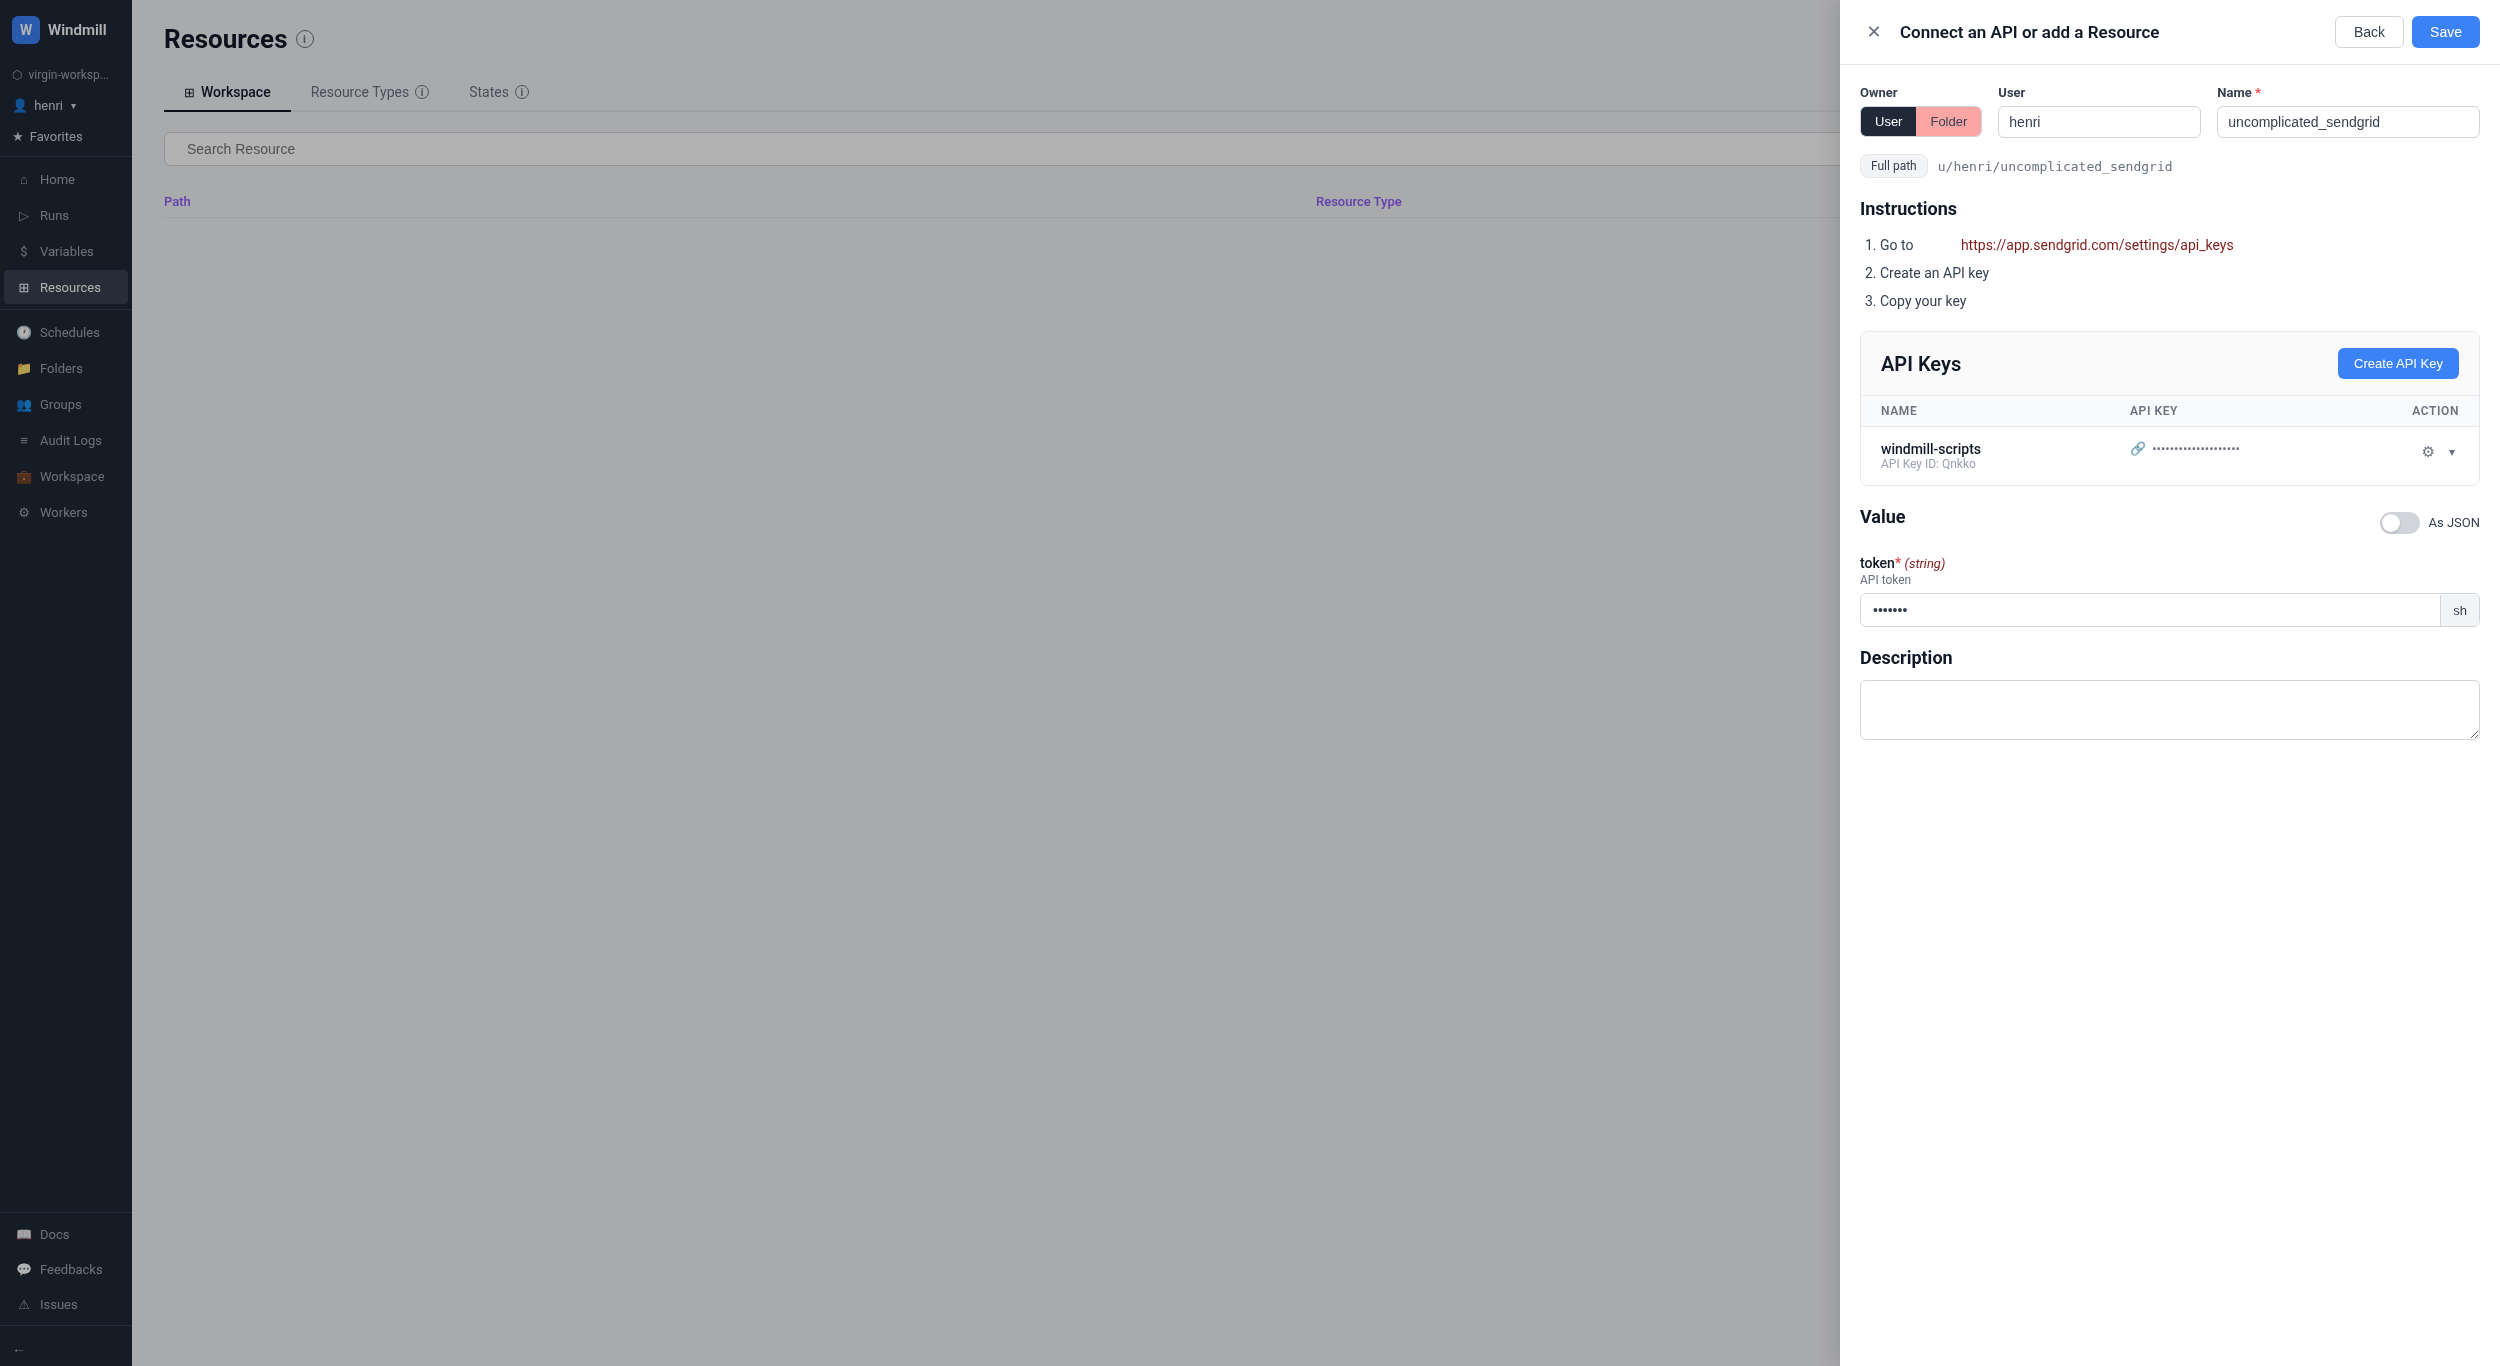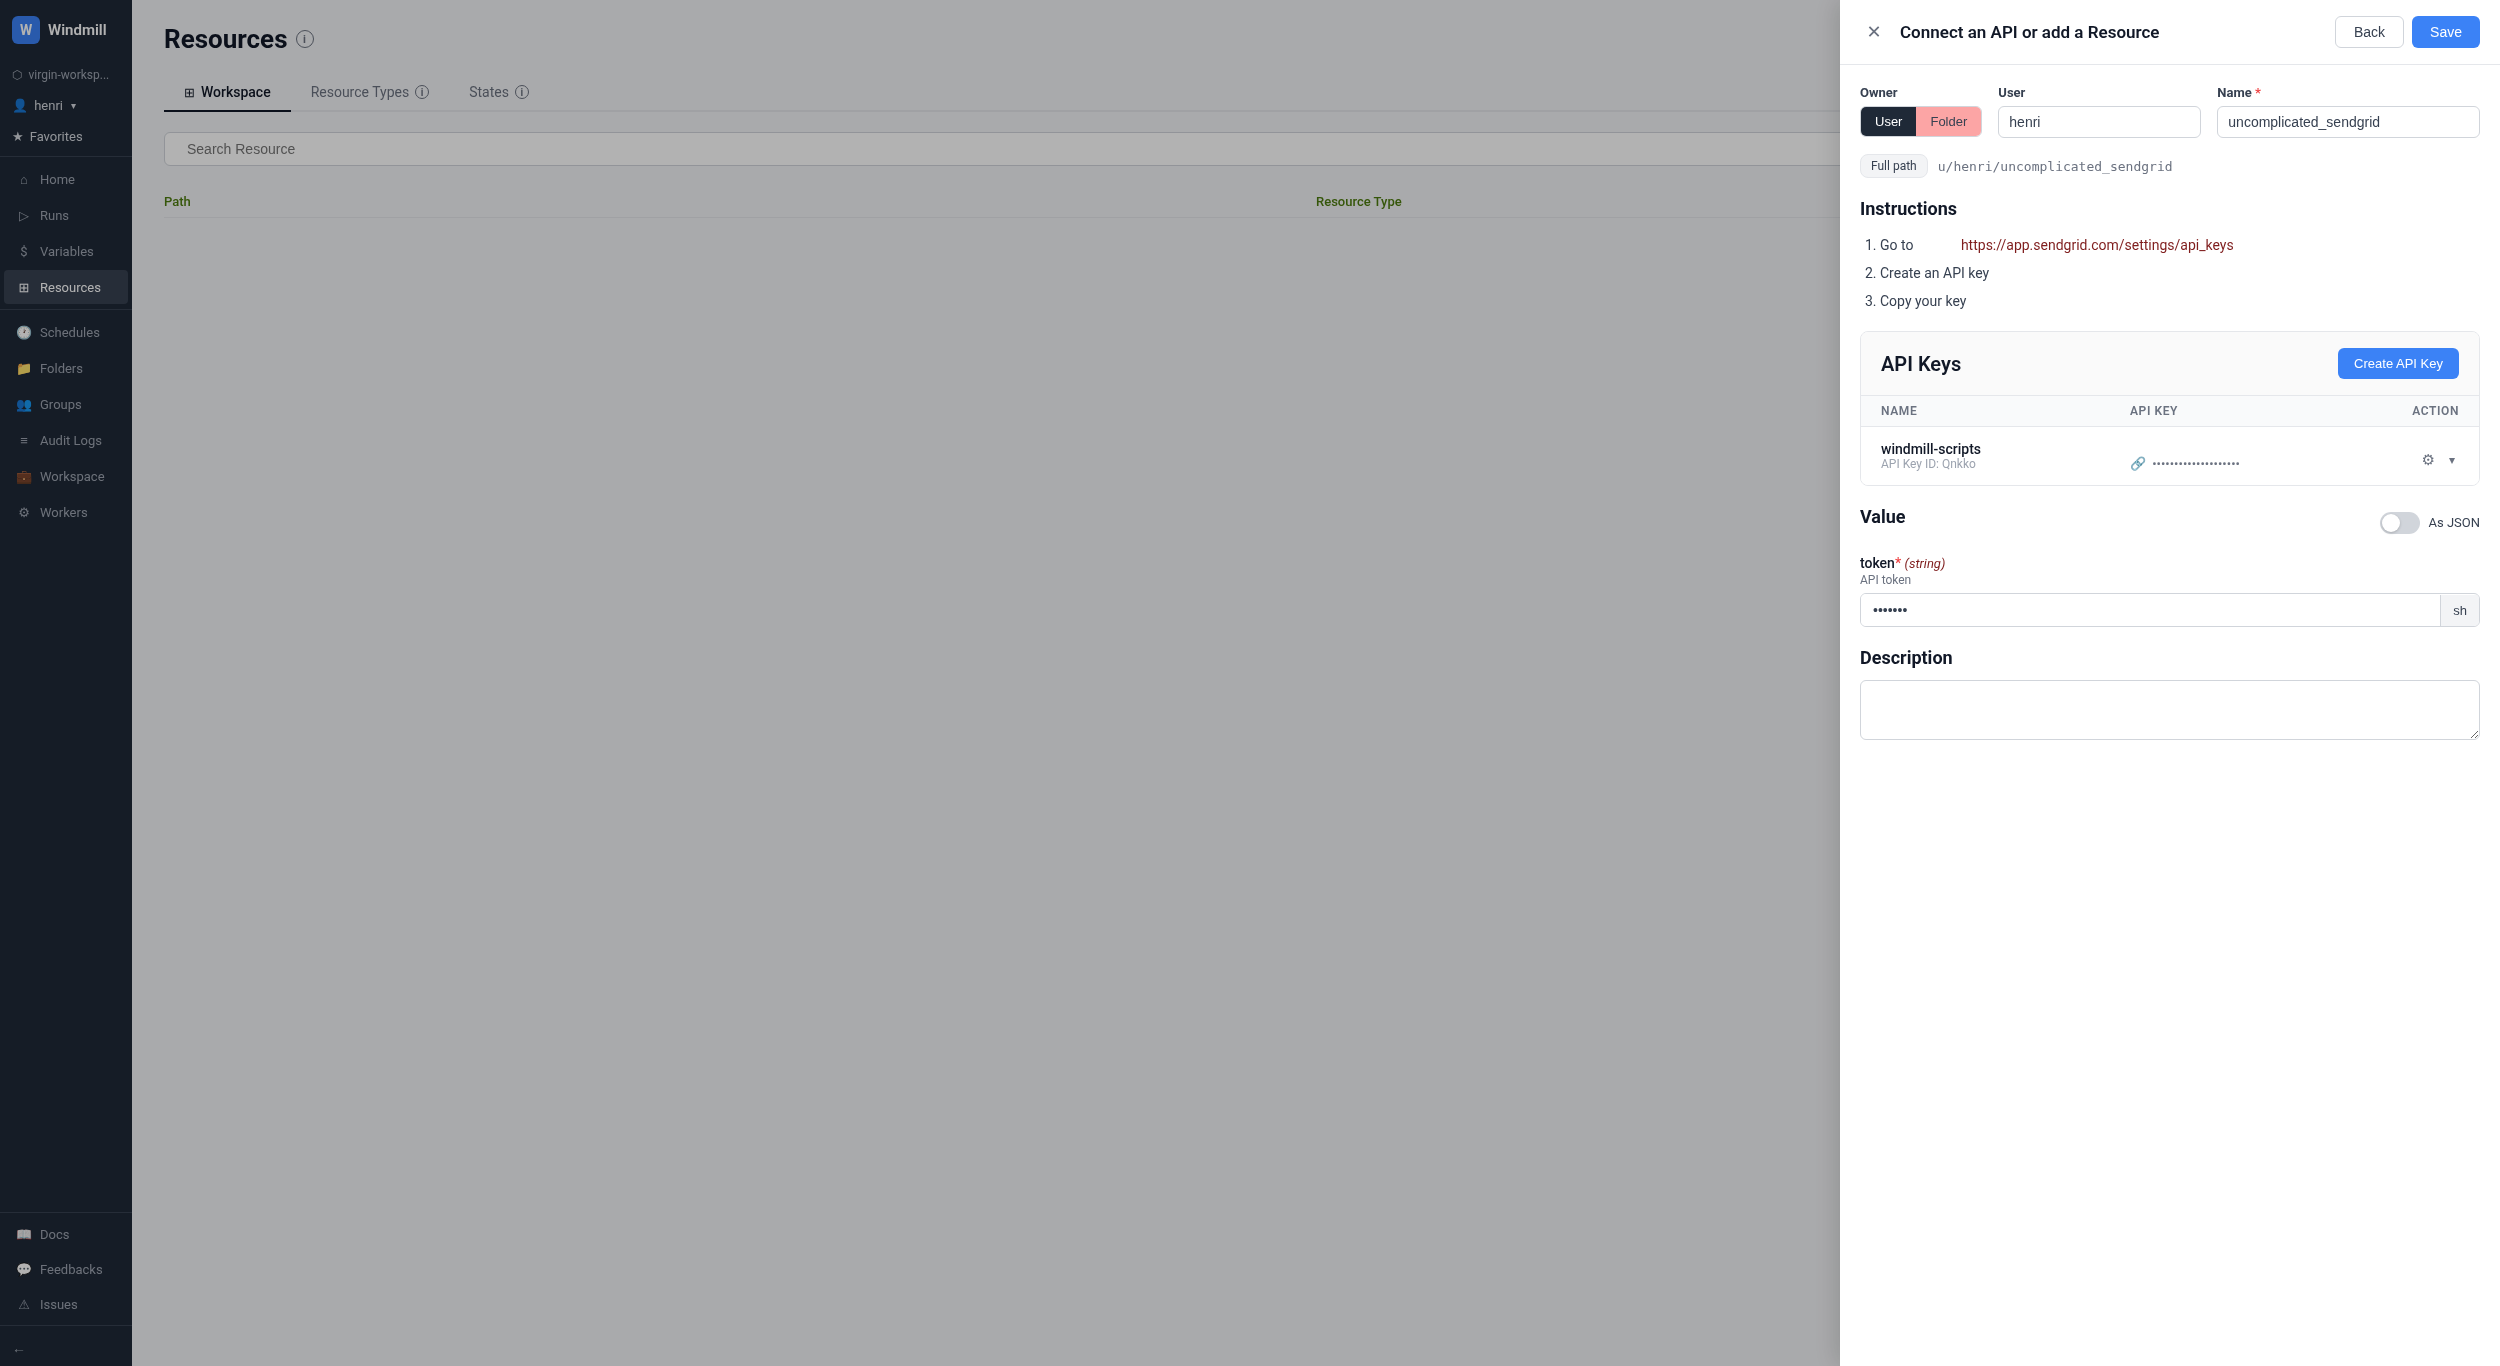--- a/index.html
+++ b/index.html
@@ -132,21 +132,21 @@
       border-radius: 6px;
       font-size: 14px;
       color: #374151;
       background: white;
       margin-bottom: 20px;
       outline: none;
     }
     .table-header {
       display: flex;
       padding: 8px 0;
-      color: #4d7c0f;
+      color: #8b5cf6;
       font-size: 13px;
       font-weight: 500;
       border-bottom: 1px solid #e5e7eb;
     }
     .col-path { flex: 1; }
     .col-type { flex: 1; }
 
     
     #overlay {
       position: fixed;
@@ -353,21 +353,21 @@
       display: flex;
       padding: 8px 20px;
       background: #f9fafb;
       border-bottom: 1px solid #e5e7eb;
     }
     .api-col-name { flex: 1; font-size: 12px; font-weight: 600; color: #6b7280; text-transform: uppercase; letter-spacing: 0.05em; }
     .api-col-key { flex: 1; font-size: 12px; font-weight: 600; color: #6b7280; text-transform: uppercase; letter-spacing: 0.05em; }
     .api-col-action { width: 80px; font-size: 12px; font-weight: 600; color: #6b7280; text-transform: uppercase; letter-spacing: 0.05em; text-align: right; }
     .api-row {
       display: flex;
-      align-items: flex-end;
+      align-items: flex-start;
       padding: 14px 20px;
       background: white;
       border-bottom: 1px solid #f3f4f6;
     }
     .api-row:last-child { border-bottom: none; }
     .api-name-cell { flex: 1; }
     .api-name-main { font-size: 14px; font-weight: 500; color: #111827; }
     .api-name-sub { font-size: 12px; color: #9ca3af; }
     .api-key-cell { flex: 1; display: flex; align-items: center; gap: 6px; color: #6b7280; font-size: 13px; }
     .api-action-cell { width: 80px; display: flex; align-items: center; justify-content: flex-end; gap: 6px; color: #6b7280; }

